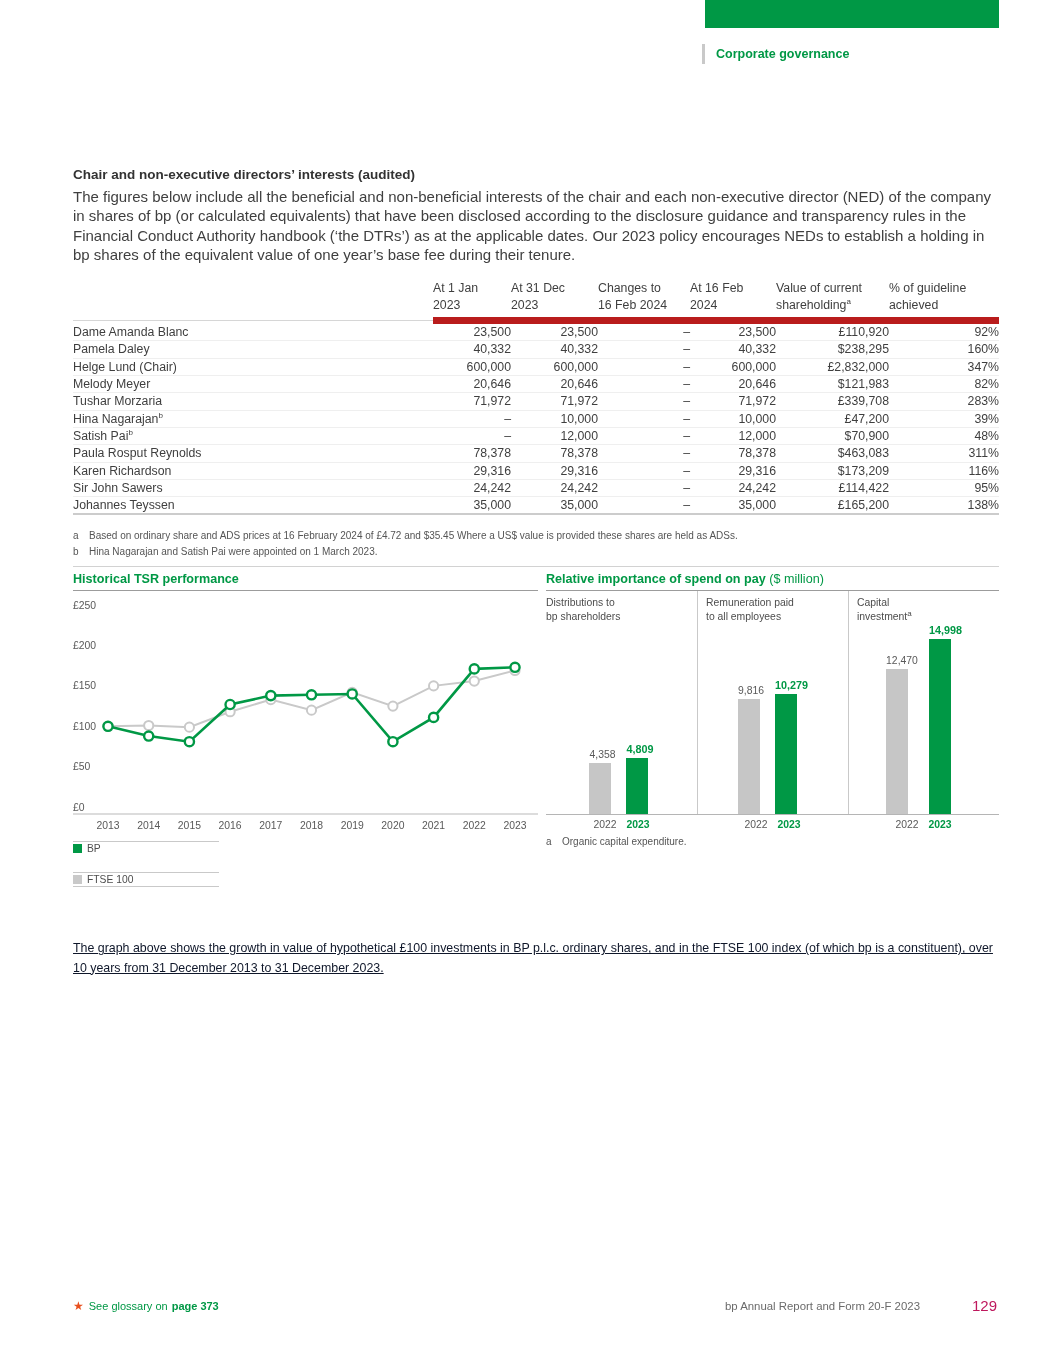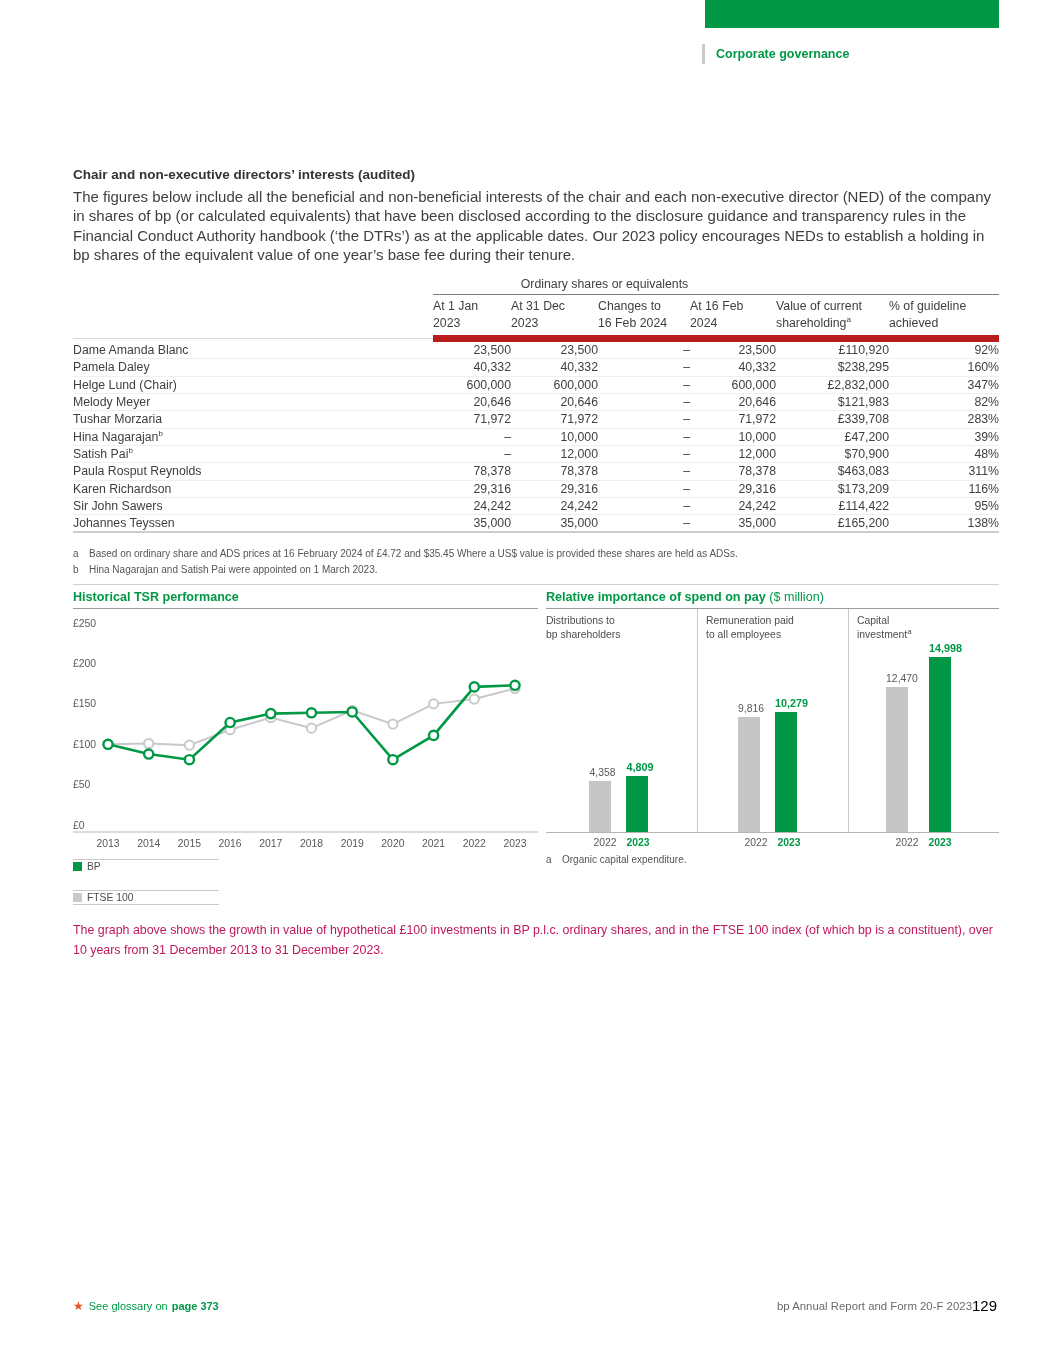--- a/index.html
+++ b/index.html
@@ -67,30 +67,30 @@
   .bar.green{background:#009845;}
   .pay-years{display:flex;}
   .pay-year-group{width:151px;flex:none;box-sizing:border-box;display:flex;justify-content:center;gap:6px;padding-top:4px;}
   .pay-year{font-size:10.4px;color:#595959;min-width:27px;text-align:center;}
   .pay-year.green-year{color:#009845;font-weight:bold;}
   .pay-footnote{display:flex;margin-top:6px;font-size:10px;color:#555;}
 
   
   .tick-label{font-family:"Liberation Sans", sans-serif;font-size:10.4px;fill:#595959;}
 
-  .graph-note{font-size:12.4px;line-height:19.3px;margin:16px 0 0 0;color:#be185d;}
+  .graph-note{font-size:12.4px;line-height:19.3px;margin:52px 0 0 0;color:#0f172a;text-decoration:underline;}
 
   
   .footer{position:absolute;left:73px;top:1297px;width:924px;display:flex;justify-content:space-between;align-items:center;}
   .glossary{font-size:11px;color:#009845;display:flex;align-items:center;}
   .glossary .star{color:#e8501e;font-size:12px;margin-right:5px;}
   .glossary .link{font-weight:bold;margin-left:4px;}
   .footer-right{display:flex;align-items:center;}
   .report-title{font-size:11.4px;color:#6b6b6b;}
-  .page-number{font-size:15px;color:#000000;}
+  .page-number{font-size:15px;color:#be185d;margin-left:52px;}
 </style>
 </head>
 <body>
 
 <div class="page">
 
   <div class="top-green"></div>
 
   <div class="section-row">
     <span class="section-vbar"></span>
@@ -106,25 +106,20 @@
       <colgroup>
         <col style="width:360px">
           <col style="width:78px">
           <col style="width:87px">
         <col style="width:92px">
           <col style="width:86px">
           <col style="width:113px">
           <col style="width:110px">
       </colgroup>
       <thead>
-        <tr>
-          <td></td>
-          <td class="spanner-cell" colspan="4">Ordinary shares or equivalents</td>
-          <td class="spanner-cell-empty" colspan="2"></td>
-        </tr>
         <tr>
           <th class="namehead"></th>
         <th class="colhead">At 1 Jan<br>2023</th>
             <th class="colhead">At 31 Dec<br>2023</th>
             <th class="colhead">Changes to<br>16 Feb 2024</th>
             <th class="colhead">At 16 Feb<br>2024</th>
             <th class="colhead">Value of current<br>shareholding<sup>a</sup></th>
             <th class="colhead">% of guideline<br>achieved</th>
           </tr>
       </thead>

